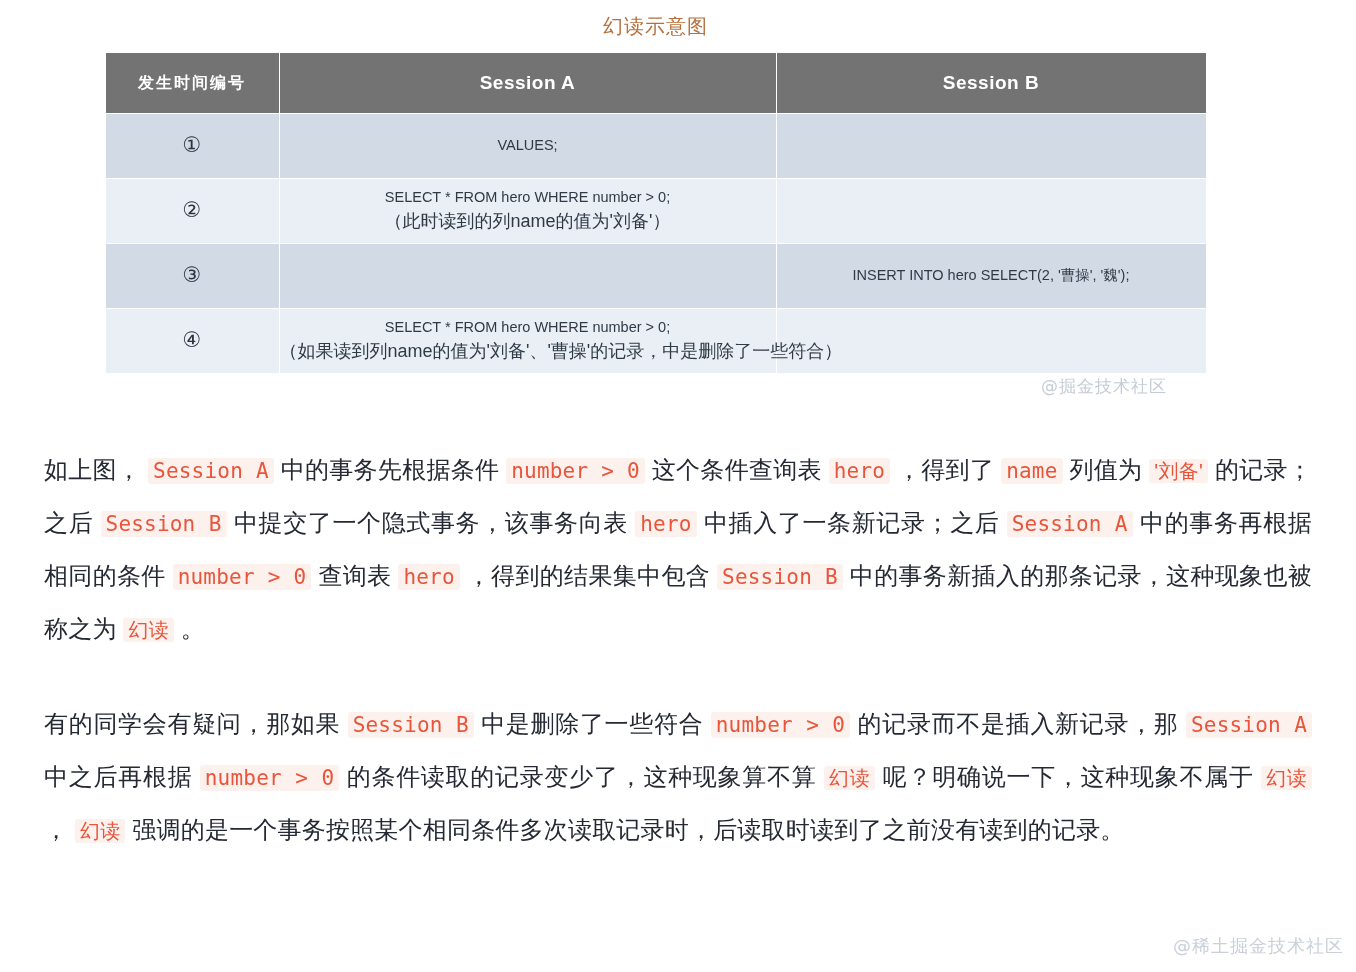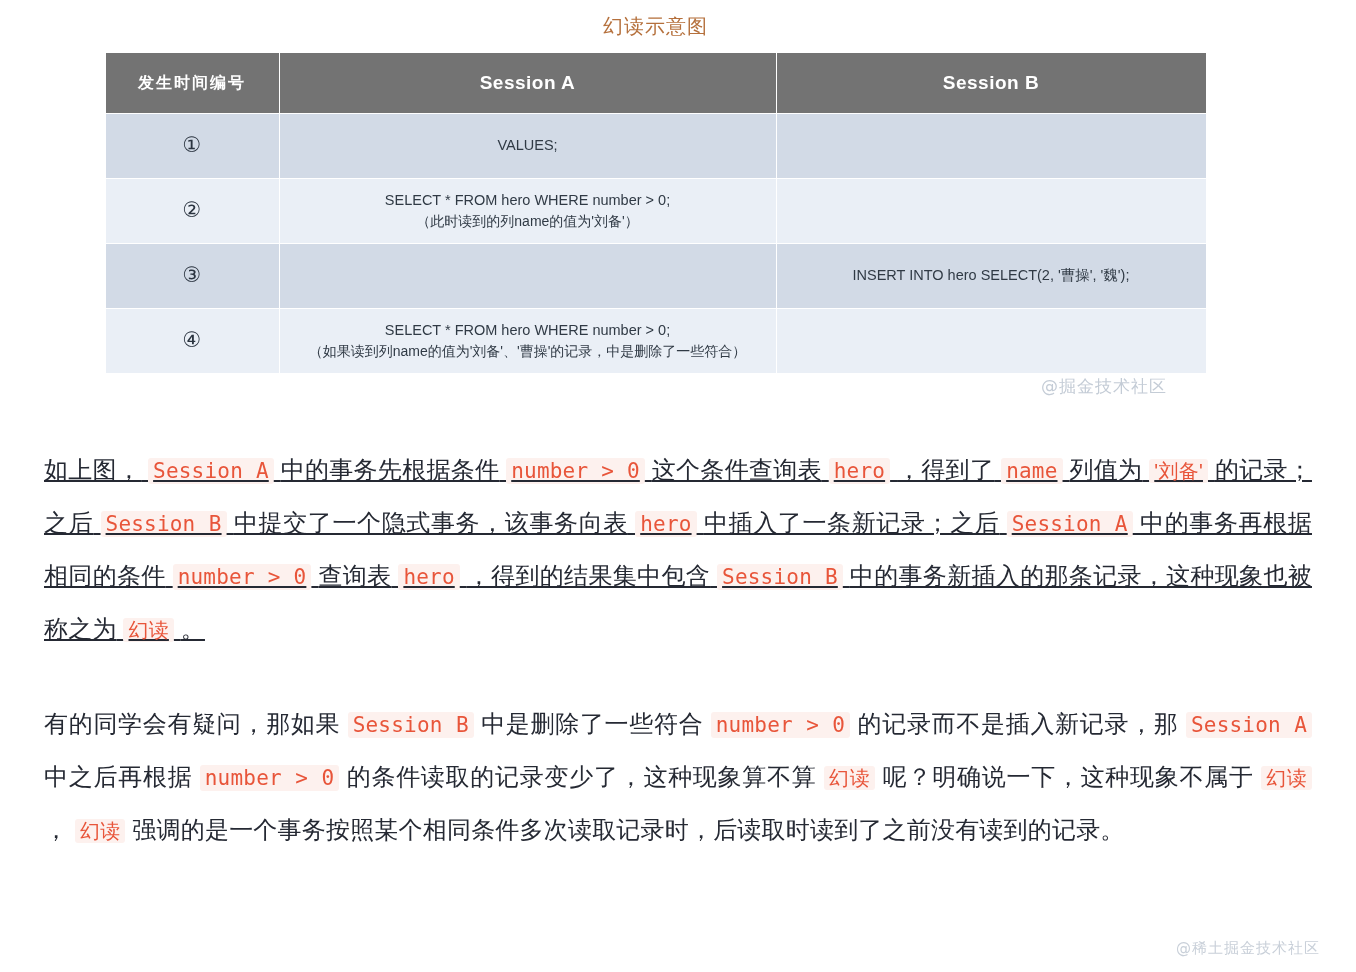--- a/index.html
+++ b/index.html
@@ -70,21 +70,21 @@
     color: #303a45;
     line-height: 1.45;
   }
   .circle-num {
     font-size: 21px;
     color: #2b3440;
     font-family: "DejaVu Sans", sans-serif;
     line-height: 1;
   }
   .cell-main  { font-size: 14.5px; white-space: nowrap; }
-  .cell-sub   { font-size: 14px; white-space: nowrap; }
+  .cell-sub   { font-size: 18px; white-space: nowrap; }
 
   .fig-watermark {
     position: absolute;
     right: 144px;
     top: 375px;
     font-size: 17px;
     color: #c4ccd6;
     font-family: "DejaVu Sans", sans-serif;
     letter-spacing: 1px;
     pointer-events: none;
@@ -99,42 +99,42 @@
   }
   .para {
     font-size: 24px;
     line-height: 51px;
     color: #252933;
     letter-spacing: 0.2px;
     text-align: justify;
     text-justify: inter-character;
     margin: 0;
   }
-  #para-1 { margin-top: 70px; text-decoration: underline; }
+  #para-1 { margin-top: 70px; }
   #para-2 { margin-top: 42px; }
 
   code.inline {
     font-family: "DejaVu Sans Mono", "Liberation Mono", monospace;
     color: #e8553a;
     background: #fdf1ee;
     border-radius: 3px;
     padding: 1px 5px;
     font-size: 21px;
     white-space: nowrap;
   }
   code.inline.cjk {
     font-family: "Liberation Sans", "DejaVu Sans", sans-serif;
     font-size: 20px;
   }
 
   .page-watermark {
     position: absolute;
-    right: 36px;
+    right: 12px;
     bottom: 14px;
-    font-size: 15px;
+    font-size: 18px;
     color: #c9d0d9;
     font-family: "DejaVu Sans", sans-serif;
     letter-spacing: 1px;
     pointer-events: none;
   }
 </style>
 </head>
 <body>
 
 <div class="figure-block">

